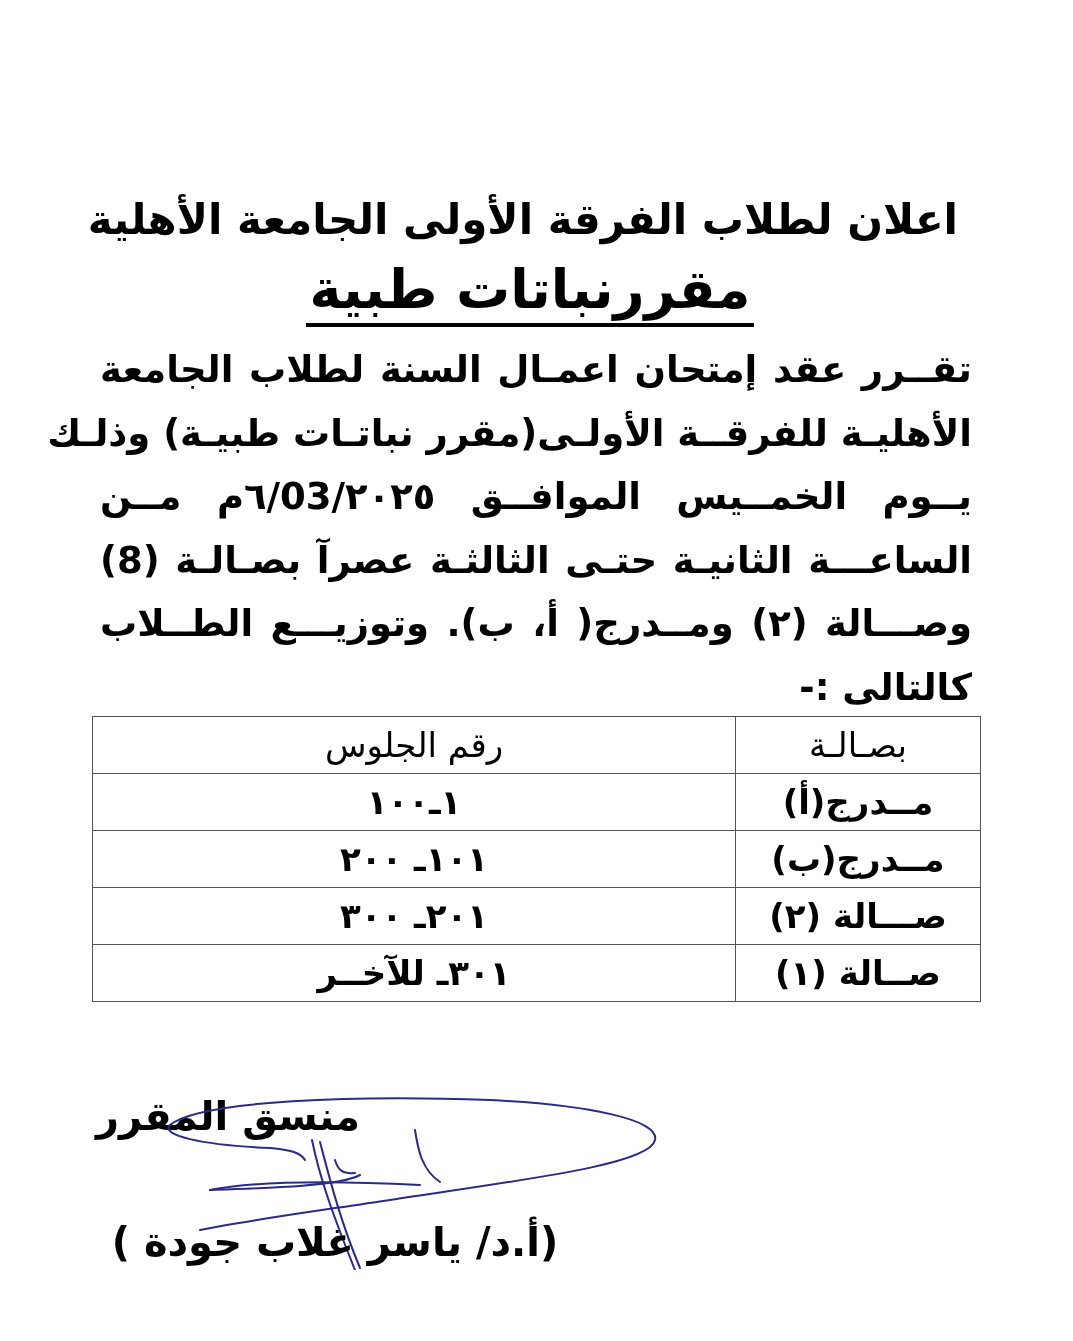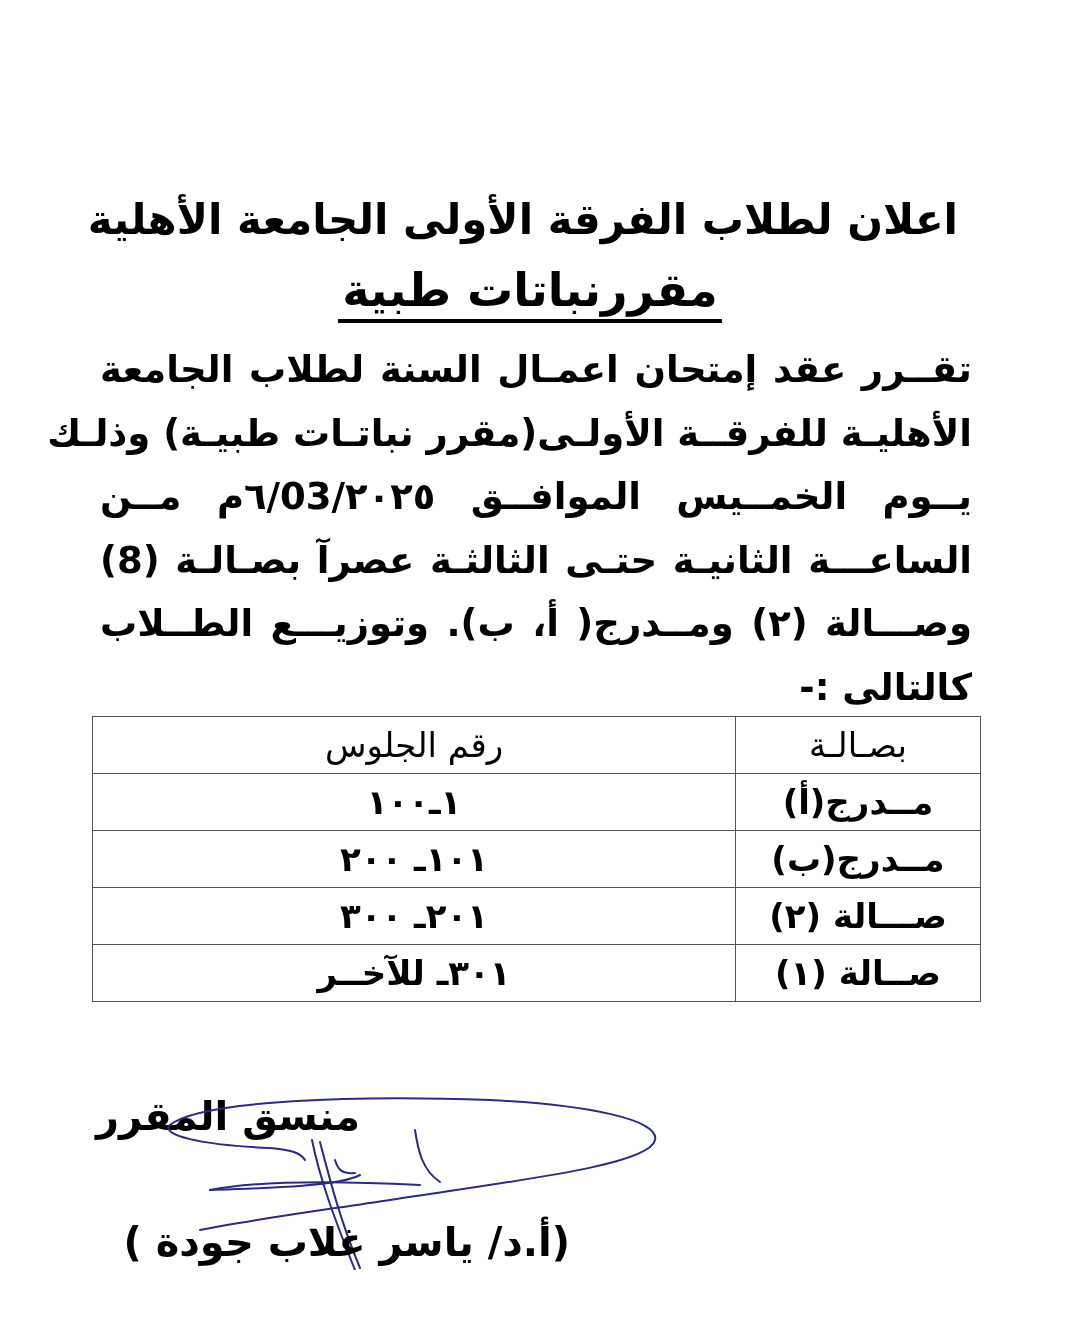--- a/index.html
+++ b/index.html
@@ -26,21 +26,21 @@
       line-height: 60px;
       white-space: nowrap;
       margin-top: 12px;
     }
     .subtitle {
       position: absolute;
       top: 255px;
       left: 300px;
       width: 460px;
       text-align: center;
-      font-size: 46px;
+      font-size: 54px;
       font-weight: bold;
       line-height: 70px;
       white-space: nowrap;
     }
     .subtitle span {
       border-bottom: 4px solid #000;
       padding: 0 4px 2px 4px;
     }
     .body-text {
       position: absolute;
@@ -101,21 +101,21 @@
       font-size: 40px;
       font-weight: bold;
       line-height: 60px;
       white-space: nowrap;
     }
     .sig-name {
       position: absolute;
       top: 1212px;
       left: 100px;
       width: 470px;
-      text-align: right;
+      text-align: center;
       font-size: 40px;
       font-weight: bold;
       line-height: 60px;
       white-space: nowrap;
     }
     .signature {
       position: absolute;
       top: 1070px;
       left: 160px;
       width: 520px;

